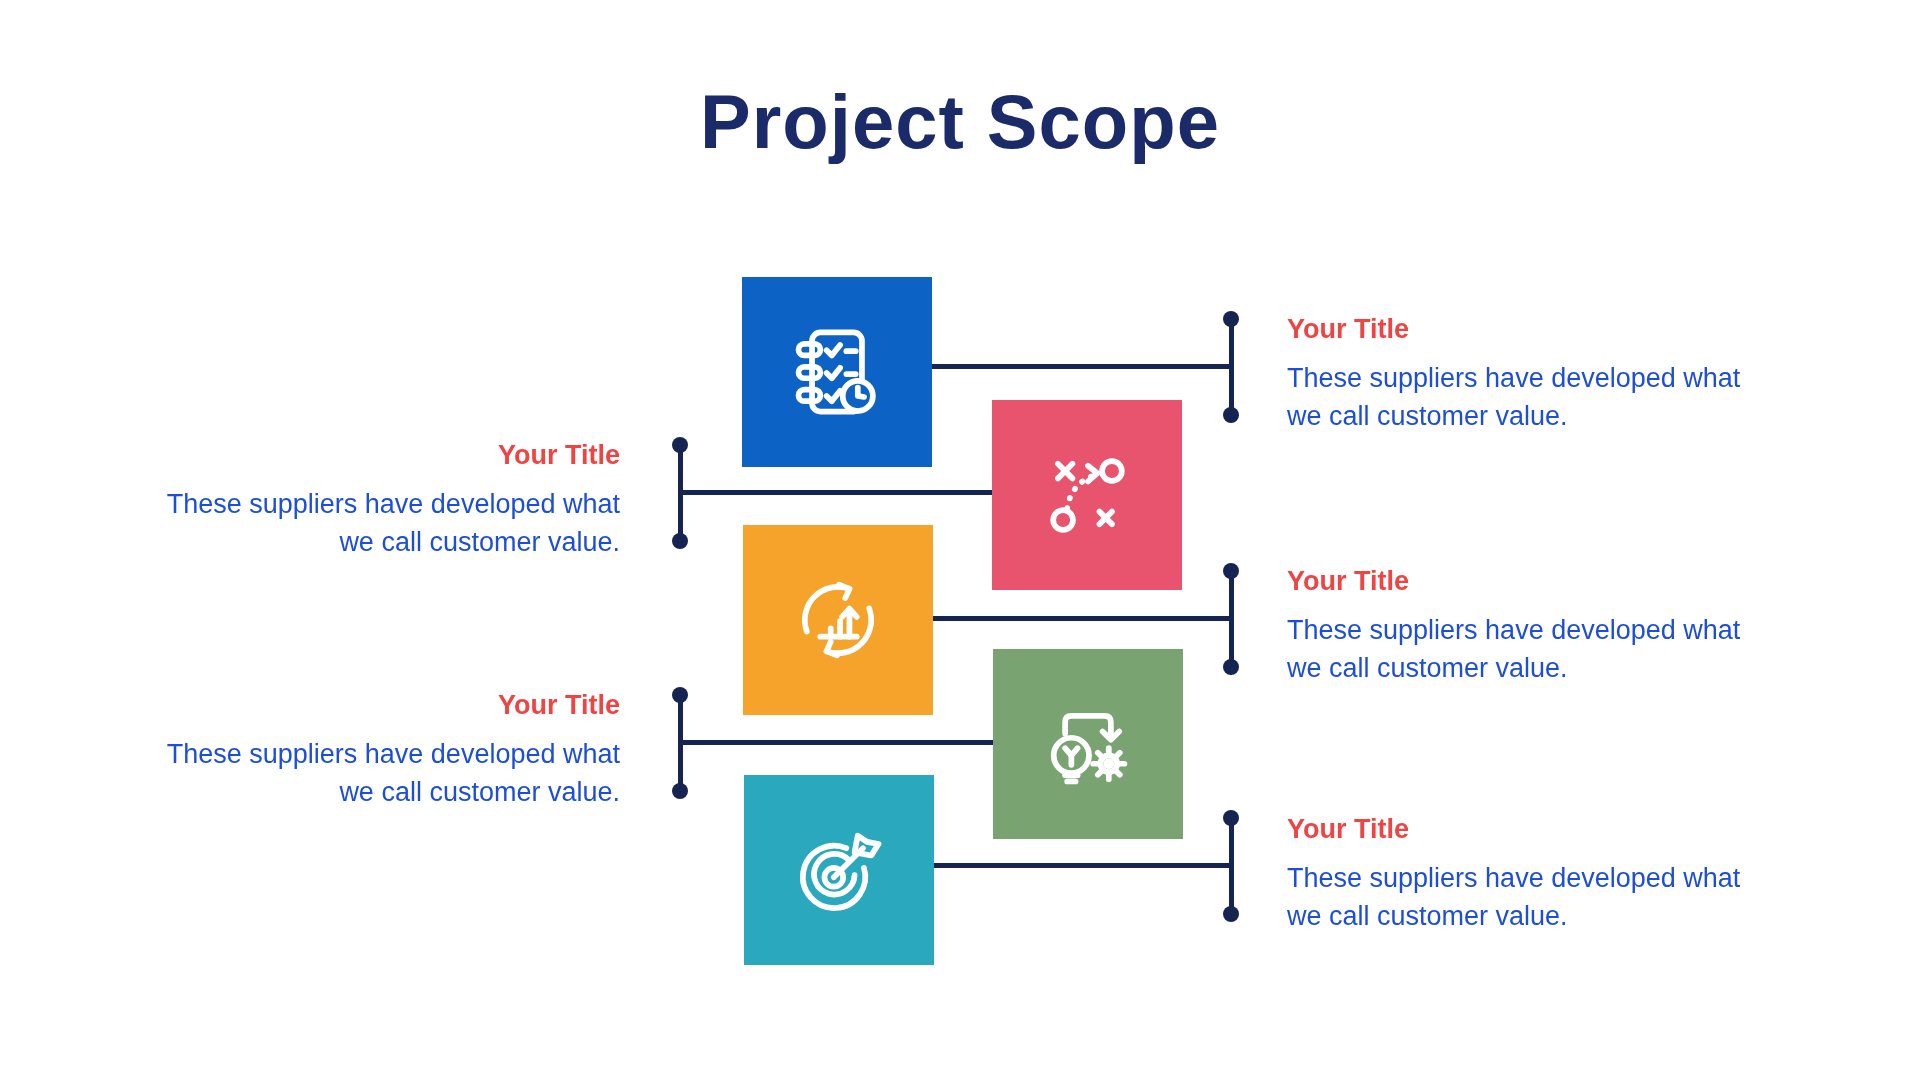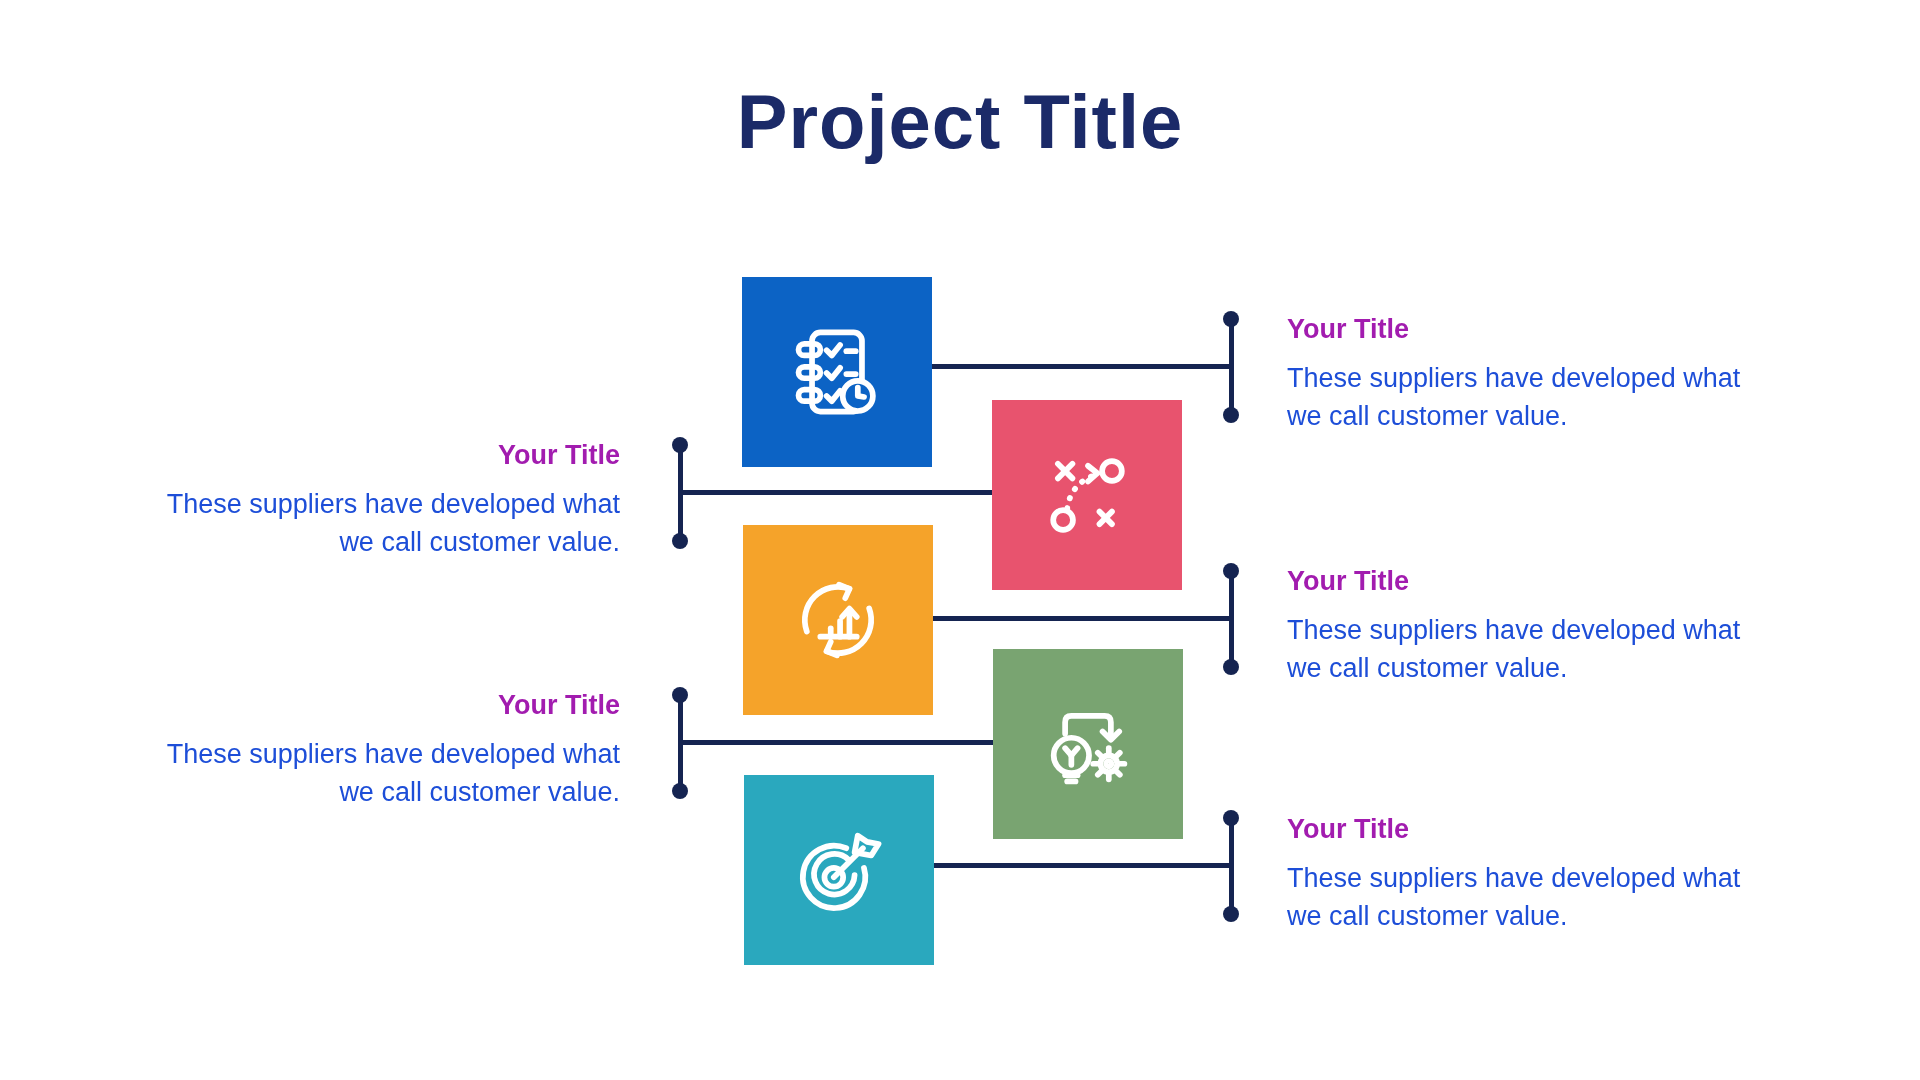--- a/index.html
+++ b/index.html
@@ -41,21 +41,21 @@
 
   .hline, .vline, .dot { position: absolute; background: #152451; z-index: 1; }
   .hline { height: 5px; }
   .vline { width: 5px; }
   .dot { width: 16px; height: 16px; border-radius: 50%; }
 
   .tblock { position: absolute; z-index: 3; }
   .tblock .t-title {
     font-size: 27px;
     font-weight: bold;
-    color: #a21caf;
+    color: #ef4444;
     margin-bottom: 14px;
     white-space: nowrap;
   }
   .tblock .t-line {
     font-size: 27px;
     line-height: 38px;
     color: #1d4ed8;
     white-space: nowrap;
   }
   .tb-right { text-align: left; }
@@ -72,21 +72,21 @@
     stroke-width: 5.5;
     stroke-linecap: round;
     stroke-linejoin: round;
   }
 </style>
 </head>
 <body>
 
 <div class="slide">
 
-  <div class="main-title">Project Title</div>
+  <div class="main-title">Project Scope</div>
 
   <div class="square sq-1" style="background-color: rgb(12, 99, 197);">
     <svg viewBox="0 0 100 100">
       <g class="icon-stroke">
         <rect x="26" y="12" width="48" height="76" rx="8"></rect>
         <rect x="13" y="23" width="21" height="11" rx="5.5"></rect>
         <rect x="13" y="45" width="21" height="11" rx="5.5"></rect>
         <rect x="13" y="67" width="21" height="11" rx="5.5"></rect>
         <polyline points="40,29 45,34 53,24"></polyline>
         <line x1="59" y1="30" x2="68" y2="30"></line>

